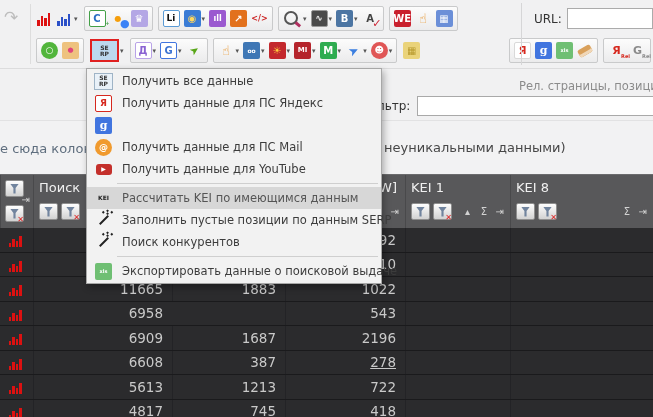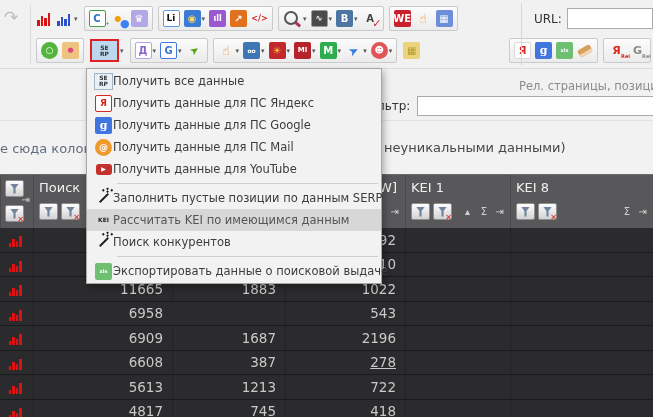--- a/index.html
+++ b/index.html
@@ -73,21 +73,21 @@
         background:#2b2b2d;}
   .cell{position:absolute;top:0;height:100%;display:flex;align-items:center;justify-content:flex-end;
         font-size:13.5px;color:#c9c9c9;padding-right:9px;box-sizing:border-box;
         border-left:1px solid #232326;}
   .statecell{position:absolute;left:0;top:0;width:33px;height:100%;display:flex;align-items:center;
         justify-content:center;}
   
   .menu{position:absolute;left:86px;top:68px;width:296px;background:#f2f2f2;
         border:1px solid #a7a7a7;box-shadow:2px 3px 7px rgba(0,0,0,.3);padding:1px 0;
         z-index:10;box-sizing:border-box;}
-  .mi{display:flex;align-items:center;height:22px;padding:0 8px 0 7px;}
+  .mi{display:flex;align-items:center;height:22px;padding:0 8px 0 7px;gap:9px;}
   .mi.hl{background:#d7d7d7;}
   .mic{width:19px;flex:0 0 19px;display:flex;justify-content:center;align-items:center;}
   .mil{font-size:11.5px;color:#3c3c3c;white-space:nowrap;}
   .mi.hl .mil{color:#555;}
   .msep{height:1px;background:#cfcfcf;margin:3px 3px 3px 30px;}
 </style>
 </head>
 <body>
 
 <div id="app">
@@ -471,46 +471,45 @@
       <div class="mi">
         <span class="mic">
           <span class="i-box" style="background: rgb(255, 255, 255); color: rgb(214, 40, 30); border: 1px solid rgb(214, 40, 30); font-size: 9px; border-radius: 2px;">Я</span>
         </span>
         <span class="mil">Получить данные для ПС Яндекс</span>
       </div>
       <div class="mi">
         <span class="mic">
           <span class="i-box" style="background: rgb(65, 117, 223); color: rgb(255, 255, 255); border: none; font-size: 11px; border-radius: 2px; font-family: &quot;DejaVu Serif&quot;, serif;">g</span>
         </span>
-        <span class="mil">Получить данные для ПС Google</span>
       </div>
       <div class="mi">
         <span class="mic">
           <span class="i-box" style="background: rgb(240, 154, 46); color: rgb(255, 255, 255); border: none; font-size: 9px; border-radius: 50%;">@</span>
         </span>
         <span class="mil">Получить данные для ПС Mail</span>
       </div>
       <div class="mi">
         <span class="mic">
           <span class="i-box" style="background: rgb(196, 48, 43); color: rgb(255, 255, 255); border: none; font-size: 6px; border-radius: 3px; width: 16px; height: 11px;">▶</span>
         </span>
         <span class="mil">Получить данные для YouTube</span>
       </div>
       <div class="msep"></div>
+      <div class="mi hl">
+        <span class="mic">
+          <span class="i-box" style="color: rgb(34, 34, 34); border: none; font-size: 6px; border-radius: 2px;">KEI</span>
+        </span>
+        <span class="mil">Рассчитать KEI по имеющимся данным</span>
+      </div>
       <div class="mi">
         <span class="mic">
           <span class="i-wand"></span>
         </span>
         <span class="mil">Заполнить пустые позиции по данным SERP</span>
-      </div>
-      <div class="mi hl">
-        <span class="mic">
-          <span class="i-box" style="color: rgb(34, 34, 34); border: none; font-size: 6px; border-radius: 2px;">KEI</span>
-        </span>
-        <span class="mil">Рассчитать KEI по имеющимся данным</span>
       </div>
       <div class="mi">
         <span class="mic">
           <span class="i-wand"></span>
         </span>
         <span class="mil">Поиск конкурентов</span>
       </div>
       <div class="msep"></div>
       <div class="mi">
         <span class="mic">

